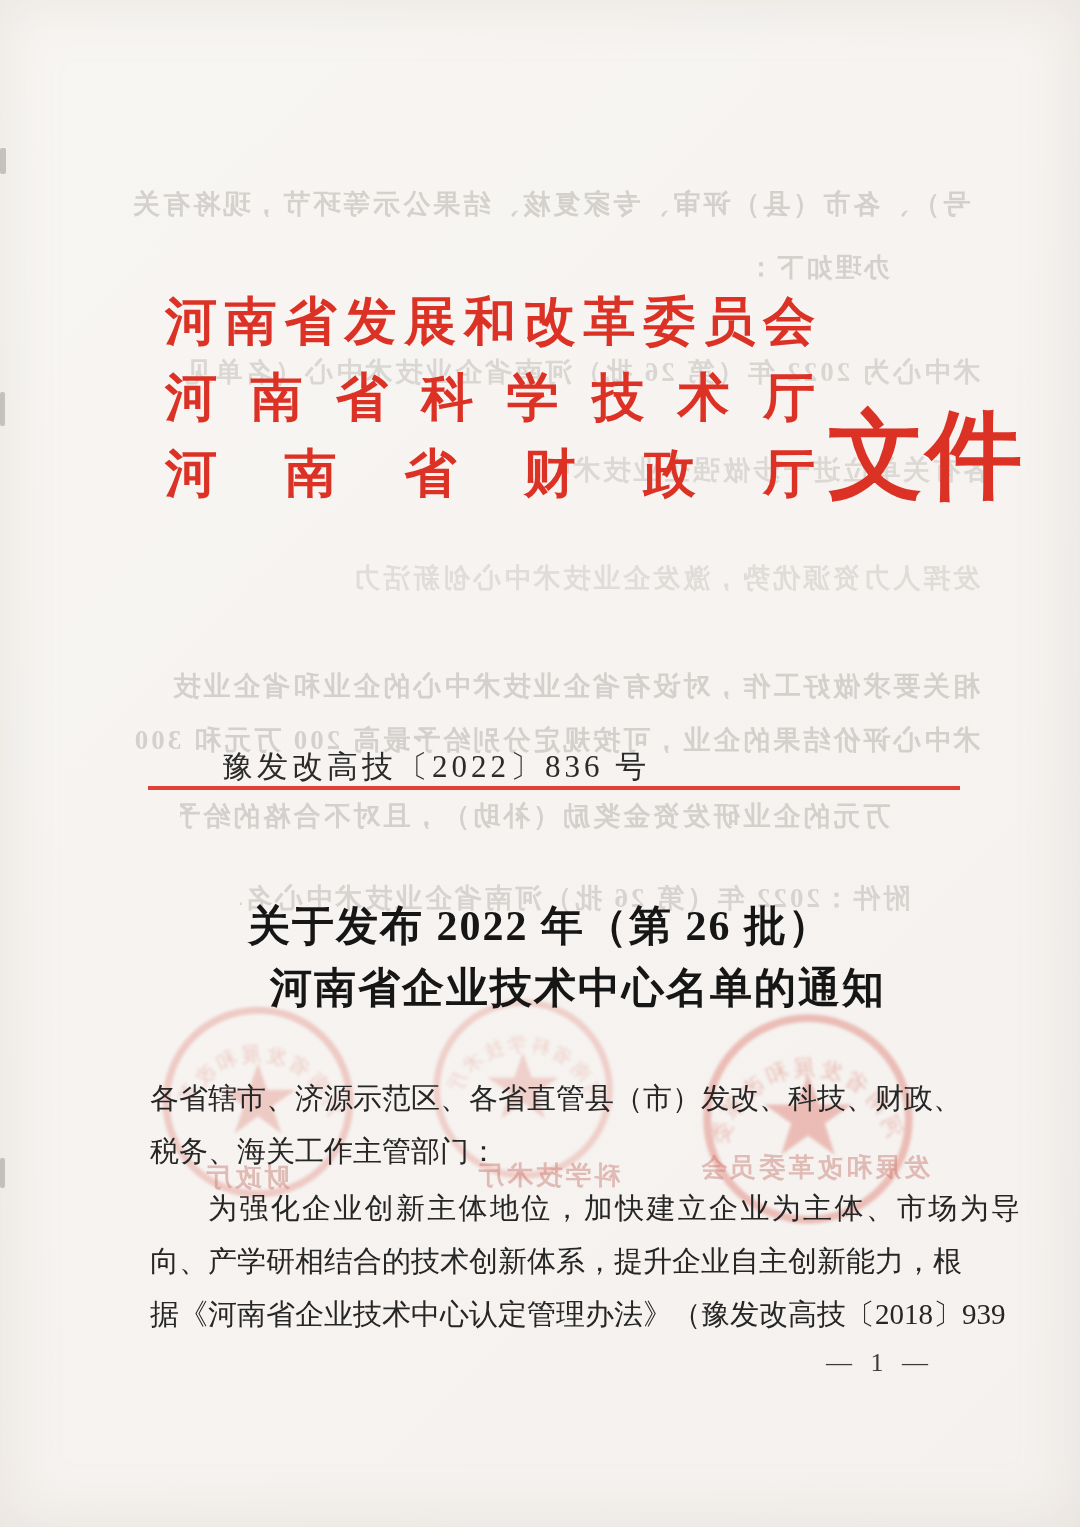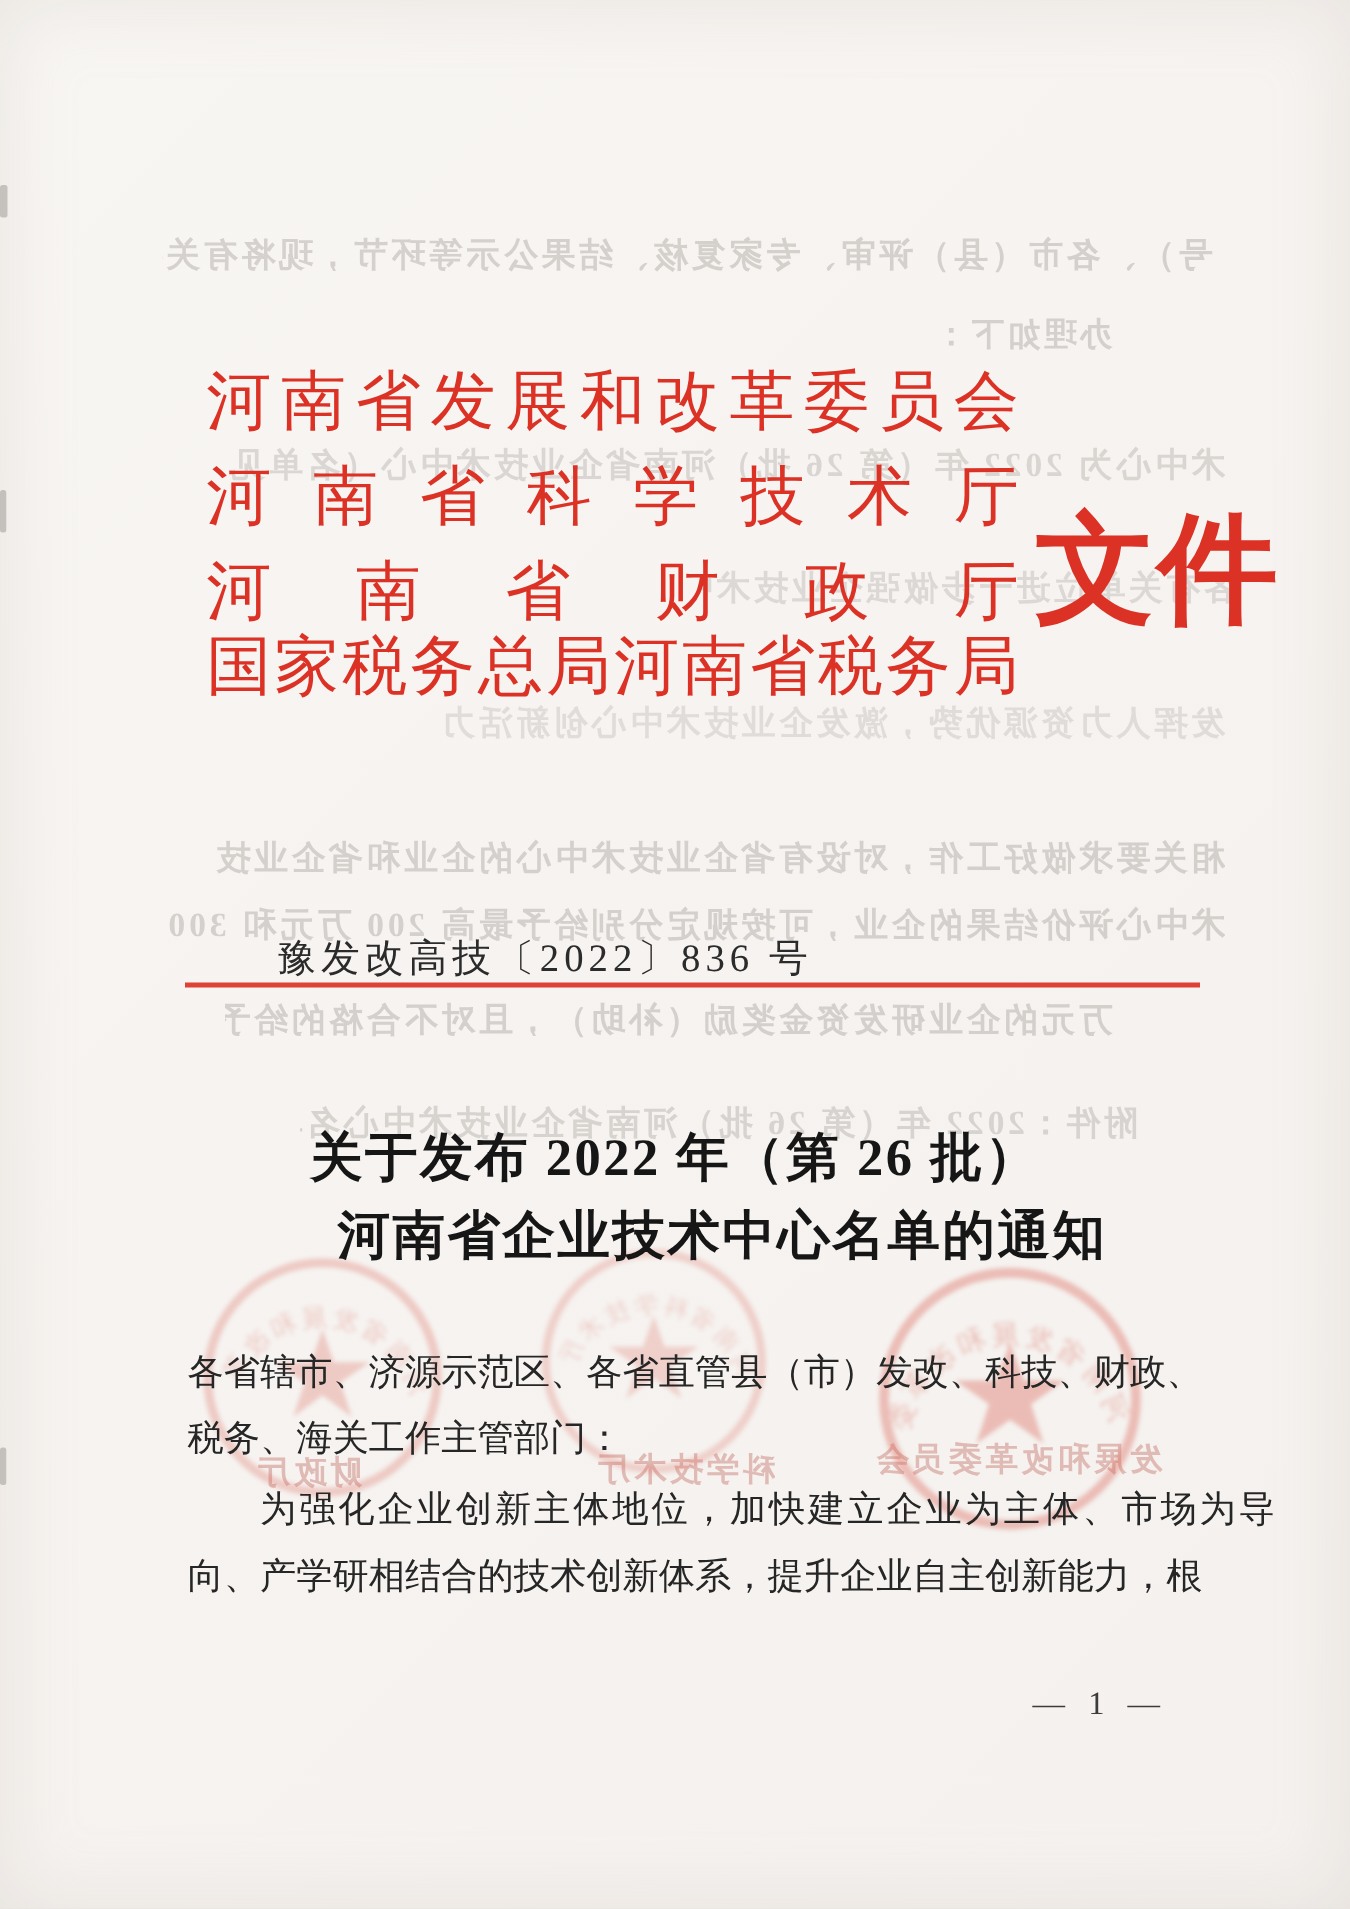--- a/index.html
+++ b/index.html
@@ -42,21 +42,21 @@
     transform:scaleX(-1);
     filter:blur(1.5px);
   }
   .stamp svg{display:block;}
 
   
   .agency-line{
     position:absolute;
     left:165px;width:650px;
     color:#dc3226;
-    font-weight:400;
+    font-weight:700;
     font-size:52px;
     line-height:60px;
     text-align:justify;
     text-align-last:justify;
     white-space:nowrap;
     text-justify:inter-character;
   }
   .doc-type{
     position:absolute;
     left:828px;top:404px;
@@ -171,31 +171,31 @@
     </svg>
   </div>
 
   <div class="artifact" style="top:148px;left:0;width:6px;height:26px;"></div>
   <div class="artifact" style="top:392px;left:0;width:5px;height:34px;"></div>
   <div class="artifact" style="top:1158px;left:0;width:5px;height:30px;"></div>
 
   <div class="agency-line" style="top:292px;">河南省发展和改革委员会</div>
   <div class="agency-line" style="top:368px;">河南省科学技术厅</div>
   <div class="agency-line" style="top:444px;">河南省财政厅</div>
-  <div class="agency-line" style="top:504px;">国家税务总局河南省税务局</div>
 
   <div class="doc-type">文件</div>
 
   <div class="doc-number">豫发改高技〔2022〕836 号</div>
 
   <div class="red-rule"></div>
 
   <div class="title-line" style="top:898px;">关于发布 2022 年（第 26 批）</div>
   <div class="title-line" style="top:960px;margin-left:38px;">河南省企业技术中心名单的通知</div>
 
   <div class="body-line just" style="top:1080px;">各省辖市、济源示范区、各省直管县（市）发改、科技、财政、</div>
   <div class="body-line" style="top:1133px;">税务、海关工作主管部门：</div>
   <div class="body-line just indent" style="top:1190px;">为强化企业创新主体地位，加快建立企业为主体、市场为导</div>
   <div class="body-line just" style="top:1243px;">向、产学研相结合的技术创新体系，提升企业自主创新能力，根</div>
+  <div class="body-line" style="top:1296px;">据《河南省企业技术中心认定管理办法》（豫发改高技〔2018〕939</div>
 
   <div class="page-number">— 1 —</div>
 
 </div>
 
 </body></html>

